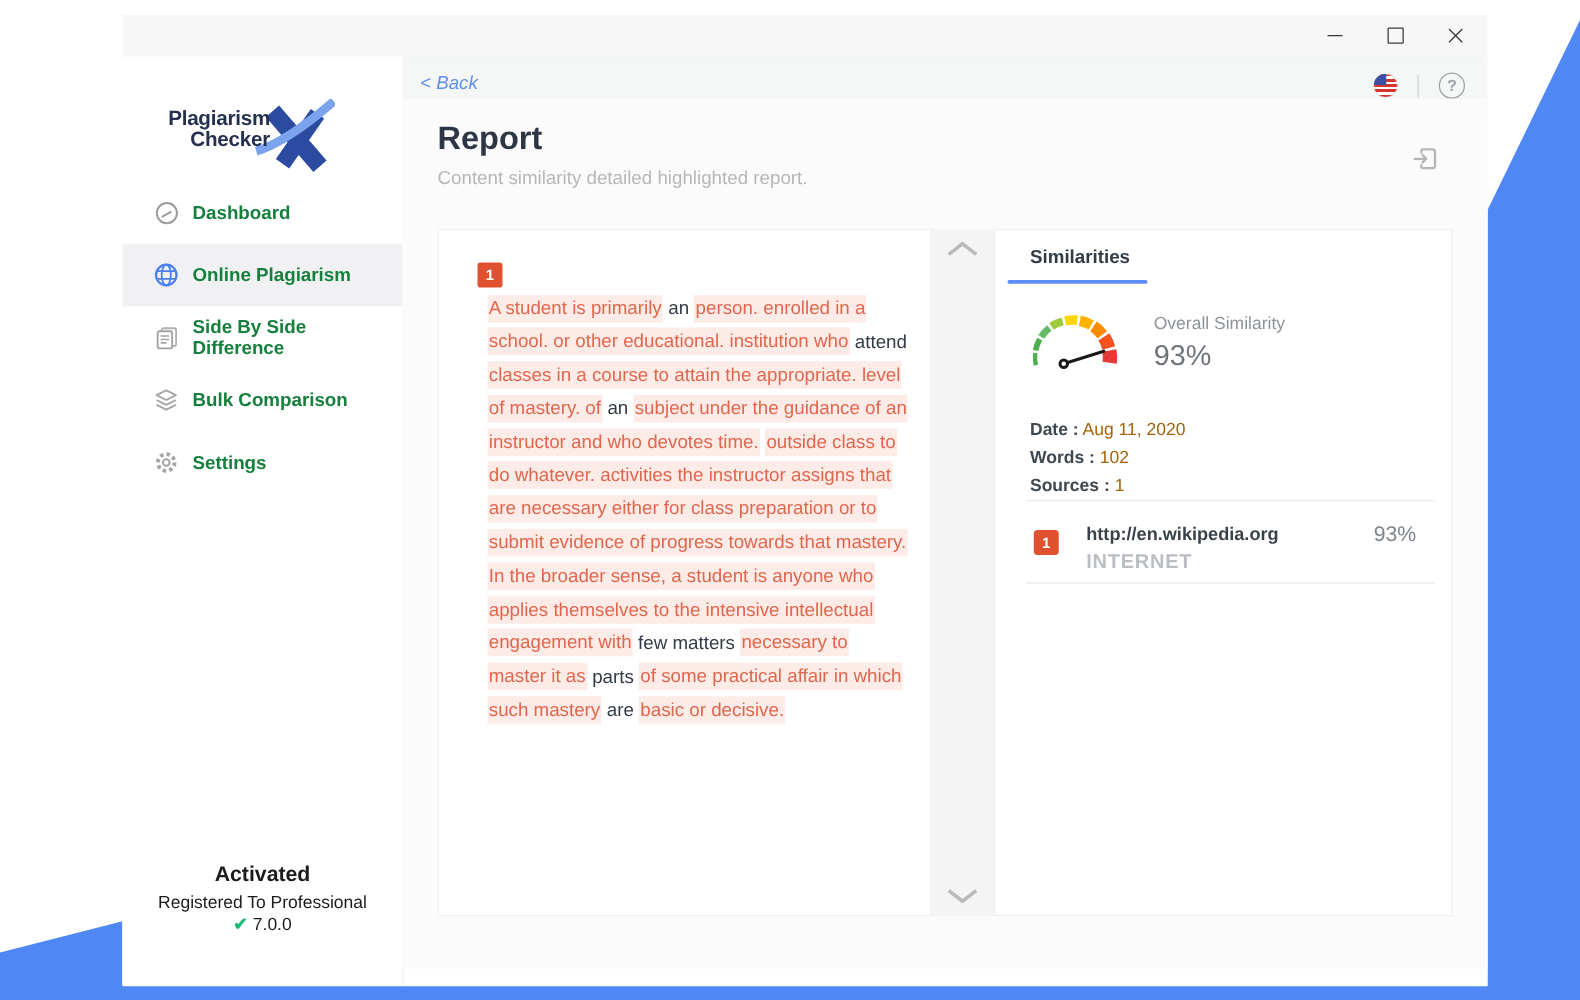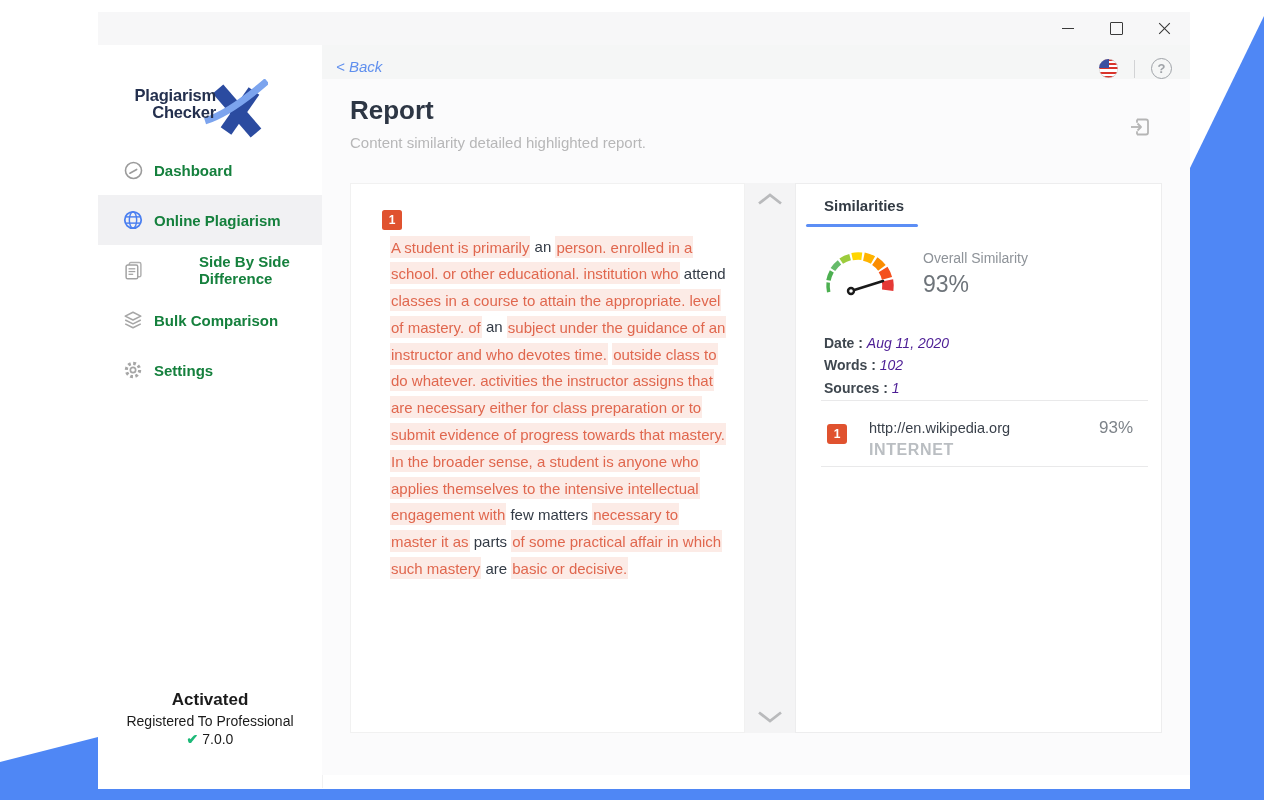--- a/index.html
+++ b/index.html
@@ -59,23 +59,23 @@
   .doc-text .hl{background:#fcebe6;color:#e0674e;padding:2.5px 1px;box-decoration-break:clone;-webkit-box-decoration-break:clone;}
   .doc-text .plain{color:#333b46;}
   
   .tab-label{position:absolute;left:28px;top:13px;font-size:15px;font-weight:600;color:#333b44;cursor:pointer;}
   .tab-underline{position:absolute;left:10px;top:40px;width:112px;height:3px;background:#5c8ef5;border-radius:3px;}
   .gauge{position:absolute;left:22px;top:52px;}
   .overall-label{position:absolute;left:127px;top:66px;font-size:14px;color:#8e9399;}
   .overall-value{position:absolute;left:127px;top:87px;font-size:23px;color:#6e747a;}
   .meta{position:absolute;left:28px;top:148px;font-size:14px;line-height:22.4px;}
   .meta .lbl{font-weight:600;color:#3f474f;}
-  .meta .val{color:#4c1d95;font-style:italic;}
+  .meta .val{color:#a16207;}
   .hr{position:absolute;left:25px;width:327px;height:1px;background:#e9e9ea;}
-  .src-url{position:absolute;left:73px;top:236px;font-size:14.5px;font-weight:400;color:#3a414b;}
+  .src-url{position:absolute;left:73px;top:236px;font-size:14.5px;font-weight:700;color:#3a414b;}
   .src-type{position:absolute;left:73px;top:257px;font-size:16px;color:#babec2;letter-spacing:.6px;font-weight:bold;}
   .src-pct{position:absolute;right:28px;top:234px;font-size:17px;color:#7d8389;}
 </style>
 </head>
 <body>
 
 <div class="stage">
 
   <svg class="bg-svg" viewBox="0 0 1264 800">
     <rect x="0" y="789" width="1264" height="11" fill="#4F87F5"></rect>
@@ -130,21 +130,21 @@
           <svg width="20" height="20" viewBox="0 0 18 18">
               <circle cx="9" cy="9" r="7.4" fill="none" stroke="#4a7ff0" stroke-width="1.6"></circle>
               <ellipse cx="9" cy="9" rx="3.3" ry="7.4" fill="none" stroke="#4a7ff0" stroke-width="1.3"></ellipse>
               <line x1="2" y1="6.2" x2="16" y2="6.2" stroke="#4a7ff0" stroke-width="1.3"></line>
               <line x1="2" y1="11.8" x2="16" y2="11.8" stroke="#4a7ff0" stroke-width="1.3"></line>
             </svg>
         </span>
         <span class="nav-label">Online Plagiarism</span>
       </div>
 
-      <div class="nav-item" style="top:200px;gap:45px;">
+      <div class="nav-item" style="top:200px;">
         <span class="nav-icon">
           <svg width="19" height="19" viewBox="0 0 18 18">
               <rect x="5" y="1.5" width="11" height="13.5" rx="1.5" fill="none" stroke="#b0b0b0" stroke-width="1.4"></rect>
               <rect x="2" y="3.8" width="11" height="13" rx="1.5" fill="#ffffff" stroke="#a2a2a2" stroke-width="1.4"></rect>
               <line x1="4.3" y1="7.4" x2="10.7" y2="7.4" stroke="#a2a2a2" stroke-width="1.2"></line>
               <line x1="4.3" y1="10" x2="10.7" y2="10" stroke="#a2a2a2" stroke-width="1.2"></line>
               <line x1="4.3" y1="12.6" x2="8.7" y2="12.6" stroke="#a2a2a2" stroke-width="1.2"></line>
             </svg>
         </span>
         <span class="nav-label">Side By Side Difference</span>

